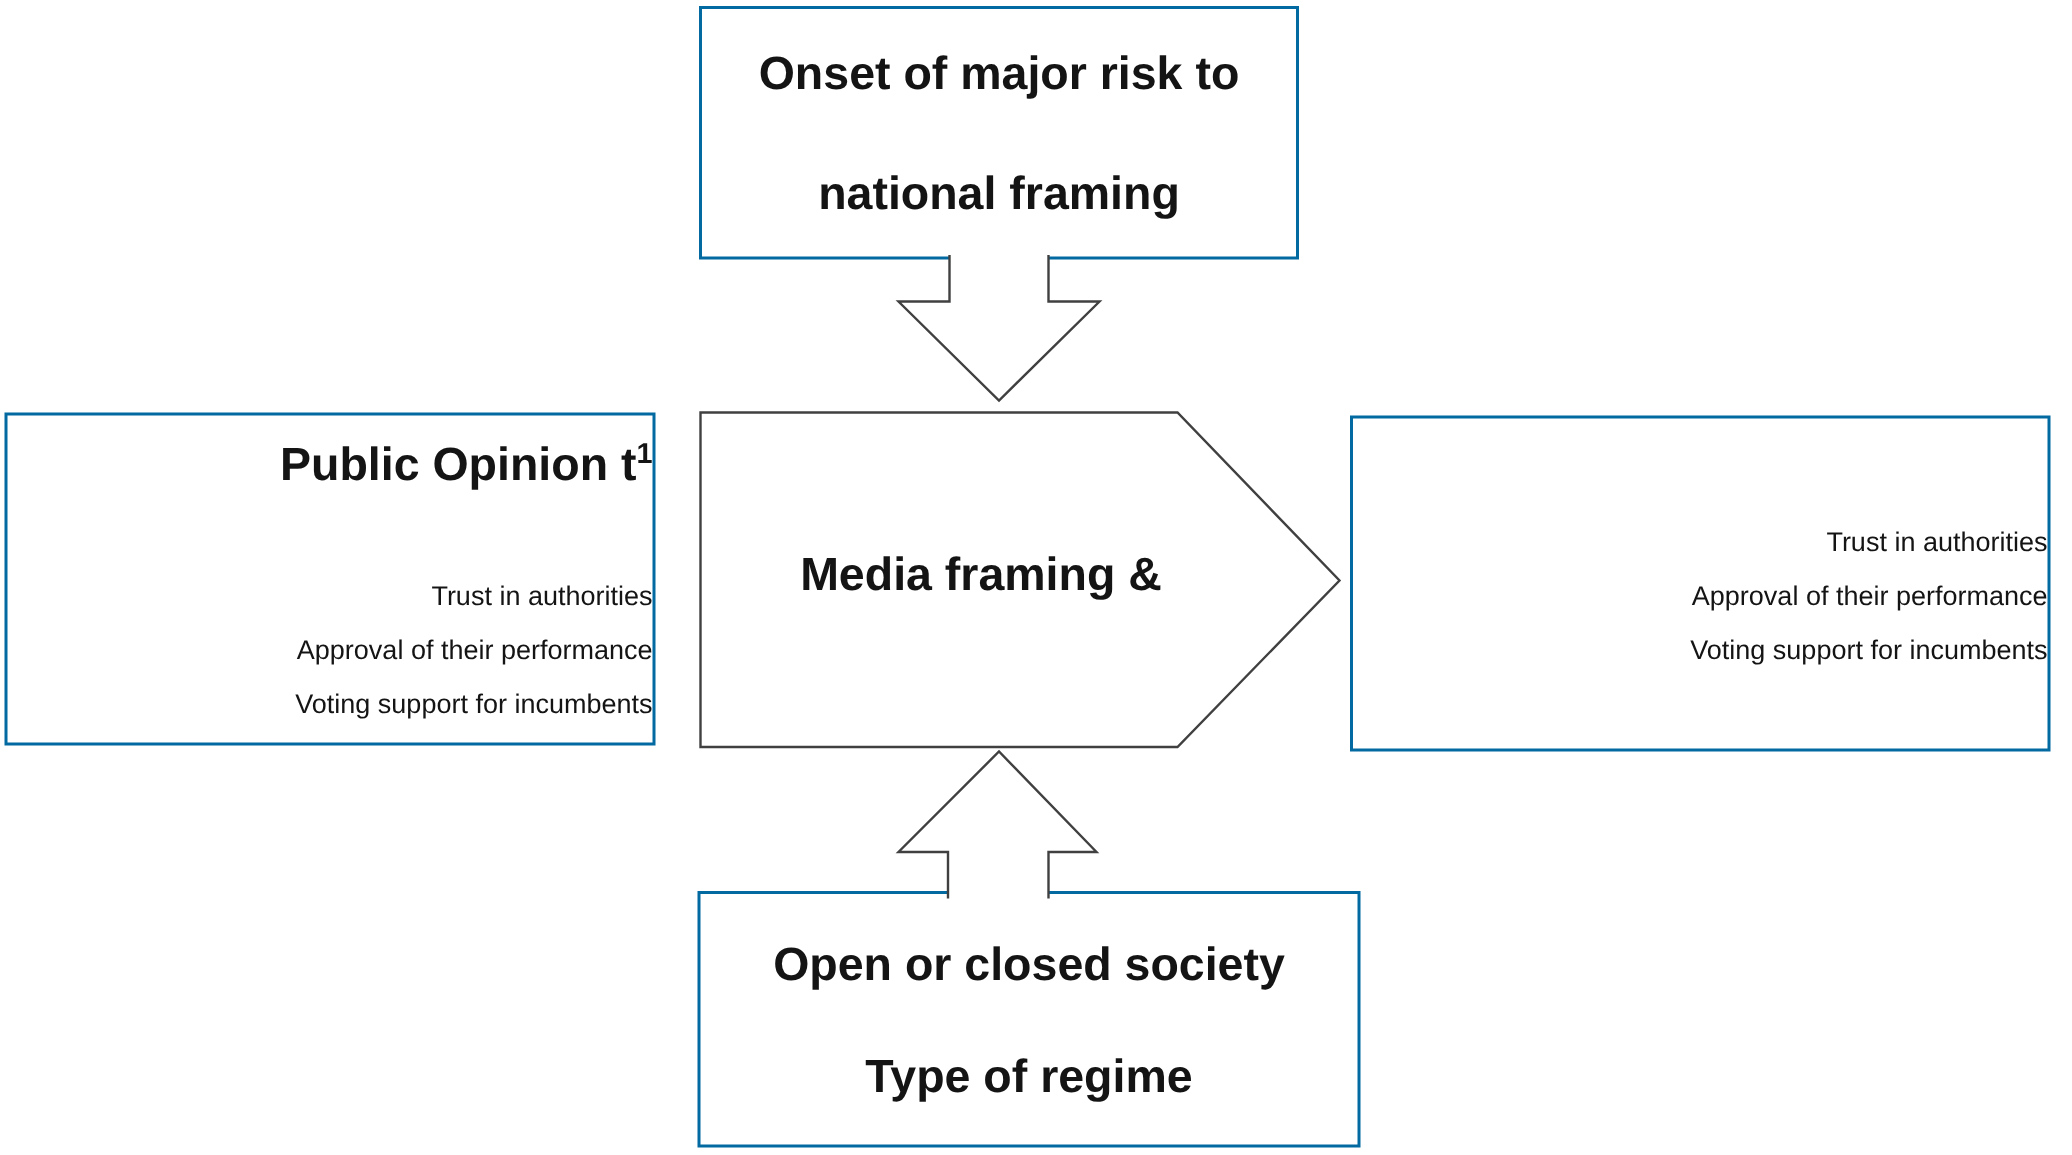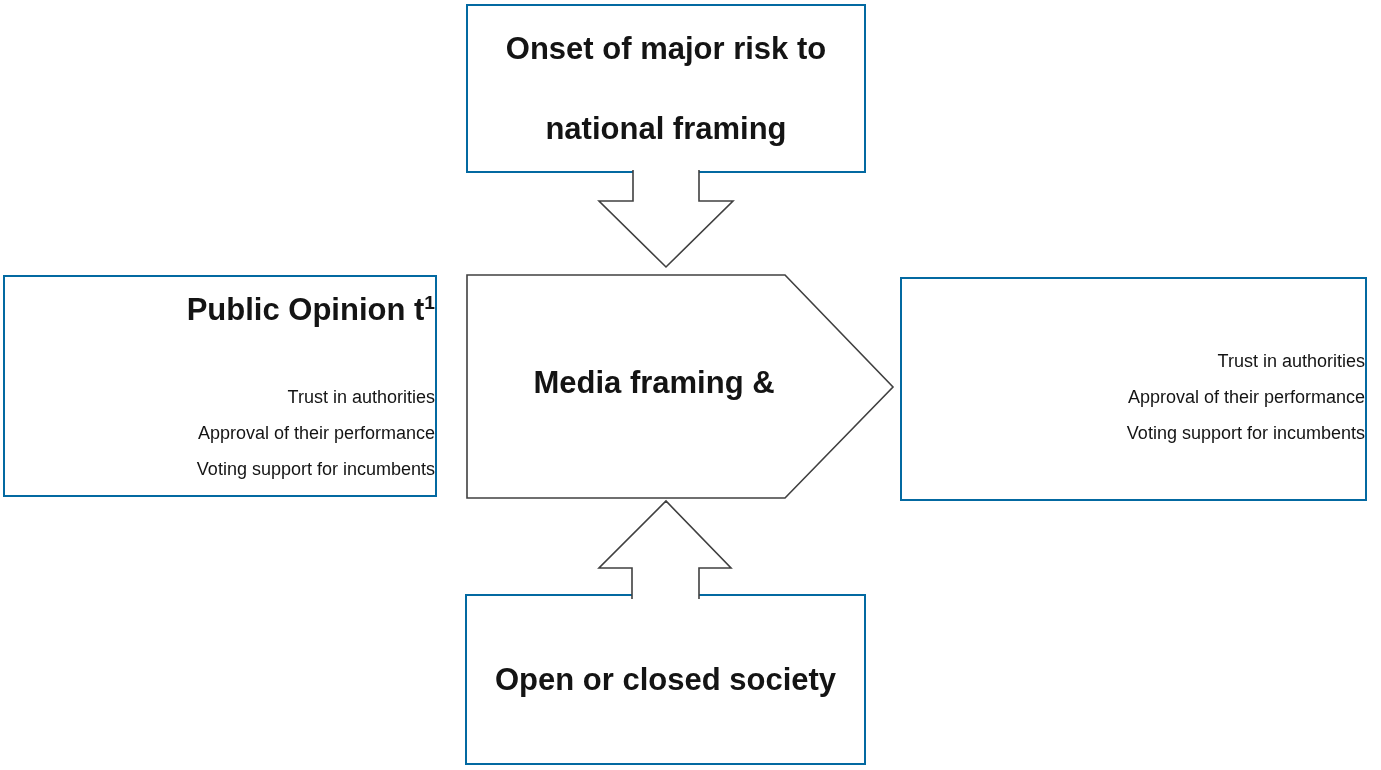--- a/index.html
+++ b/index.html
@@ -31,21 +31,21 @@
     text-align: center;
   }
   .bold-line {
     display: block;
     font-weight: bold;
     font-size: 31px;
     white-space: nowrap;
   }
   .top-box    { left: 466px; top: 4px;   width: 400px; height: 169px; }
   .top-box .bold-line { line-height: 52px; }
-  .bottom-box { left: 465px; top: 594px; width: 401px; height: 171px; }
+  .bottom-box { left: 465px; top: 594px; width: 442px; height: 171px; }
   .bottom-box .bold-line { line-height: 47px; }
 
   .side-box {
     text-align: right;
     padding-top: 14px;
   }
   .left-box  { left: 3px;   top: 275px; width: 434px; height: 222px; }
   .right-box { left: 900px; top: 277px; width: 467px; height: 224px; }
   .side-title {
     font-weight: bold;
@@ -106,20 +106,21 @@
   <div class="box right-box side-box">
     <div class="side-items">
       <span class="side-item">Trust in authorities</span>
       <span class="side-item">Approval of their performance</span>
       <span class="side-item">Voting support for incumbents</span>
     </div>
   </div>
 
   <div class="box bottom-box center-flex">
     <span class="bold-line">Open or closed society</span>
+    <span class="bold-line">Type of regime</span>
   </div>
 
   <svg class="shapes-svg" width="1381" height="770" viewBox="0 0 1381 770">
 
     <polygon points="467,275 785,275 893,387 785,498 467,498" fill="#ffffff" stroke="#404040" stroke-width="1.6"></polygon>
 
     <path d="M633,170 L633,201 L599,201 L666,267 L733,201 L699,201 L699,170" fill="#ffffff" stroke="#404040" stroke-width="1.6" stroke-linejoin="miter"></path>
 
     <path d="M632,599 L632,568 L599,568 L666,501 L731,568 L699,568 L699,599" fill="#ffffff" stroke="#404040" stroke-width="1.6" stroke-linejoin="miter"></path>
   </svg>

